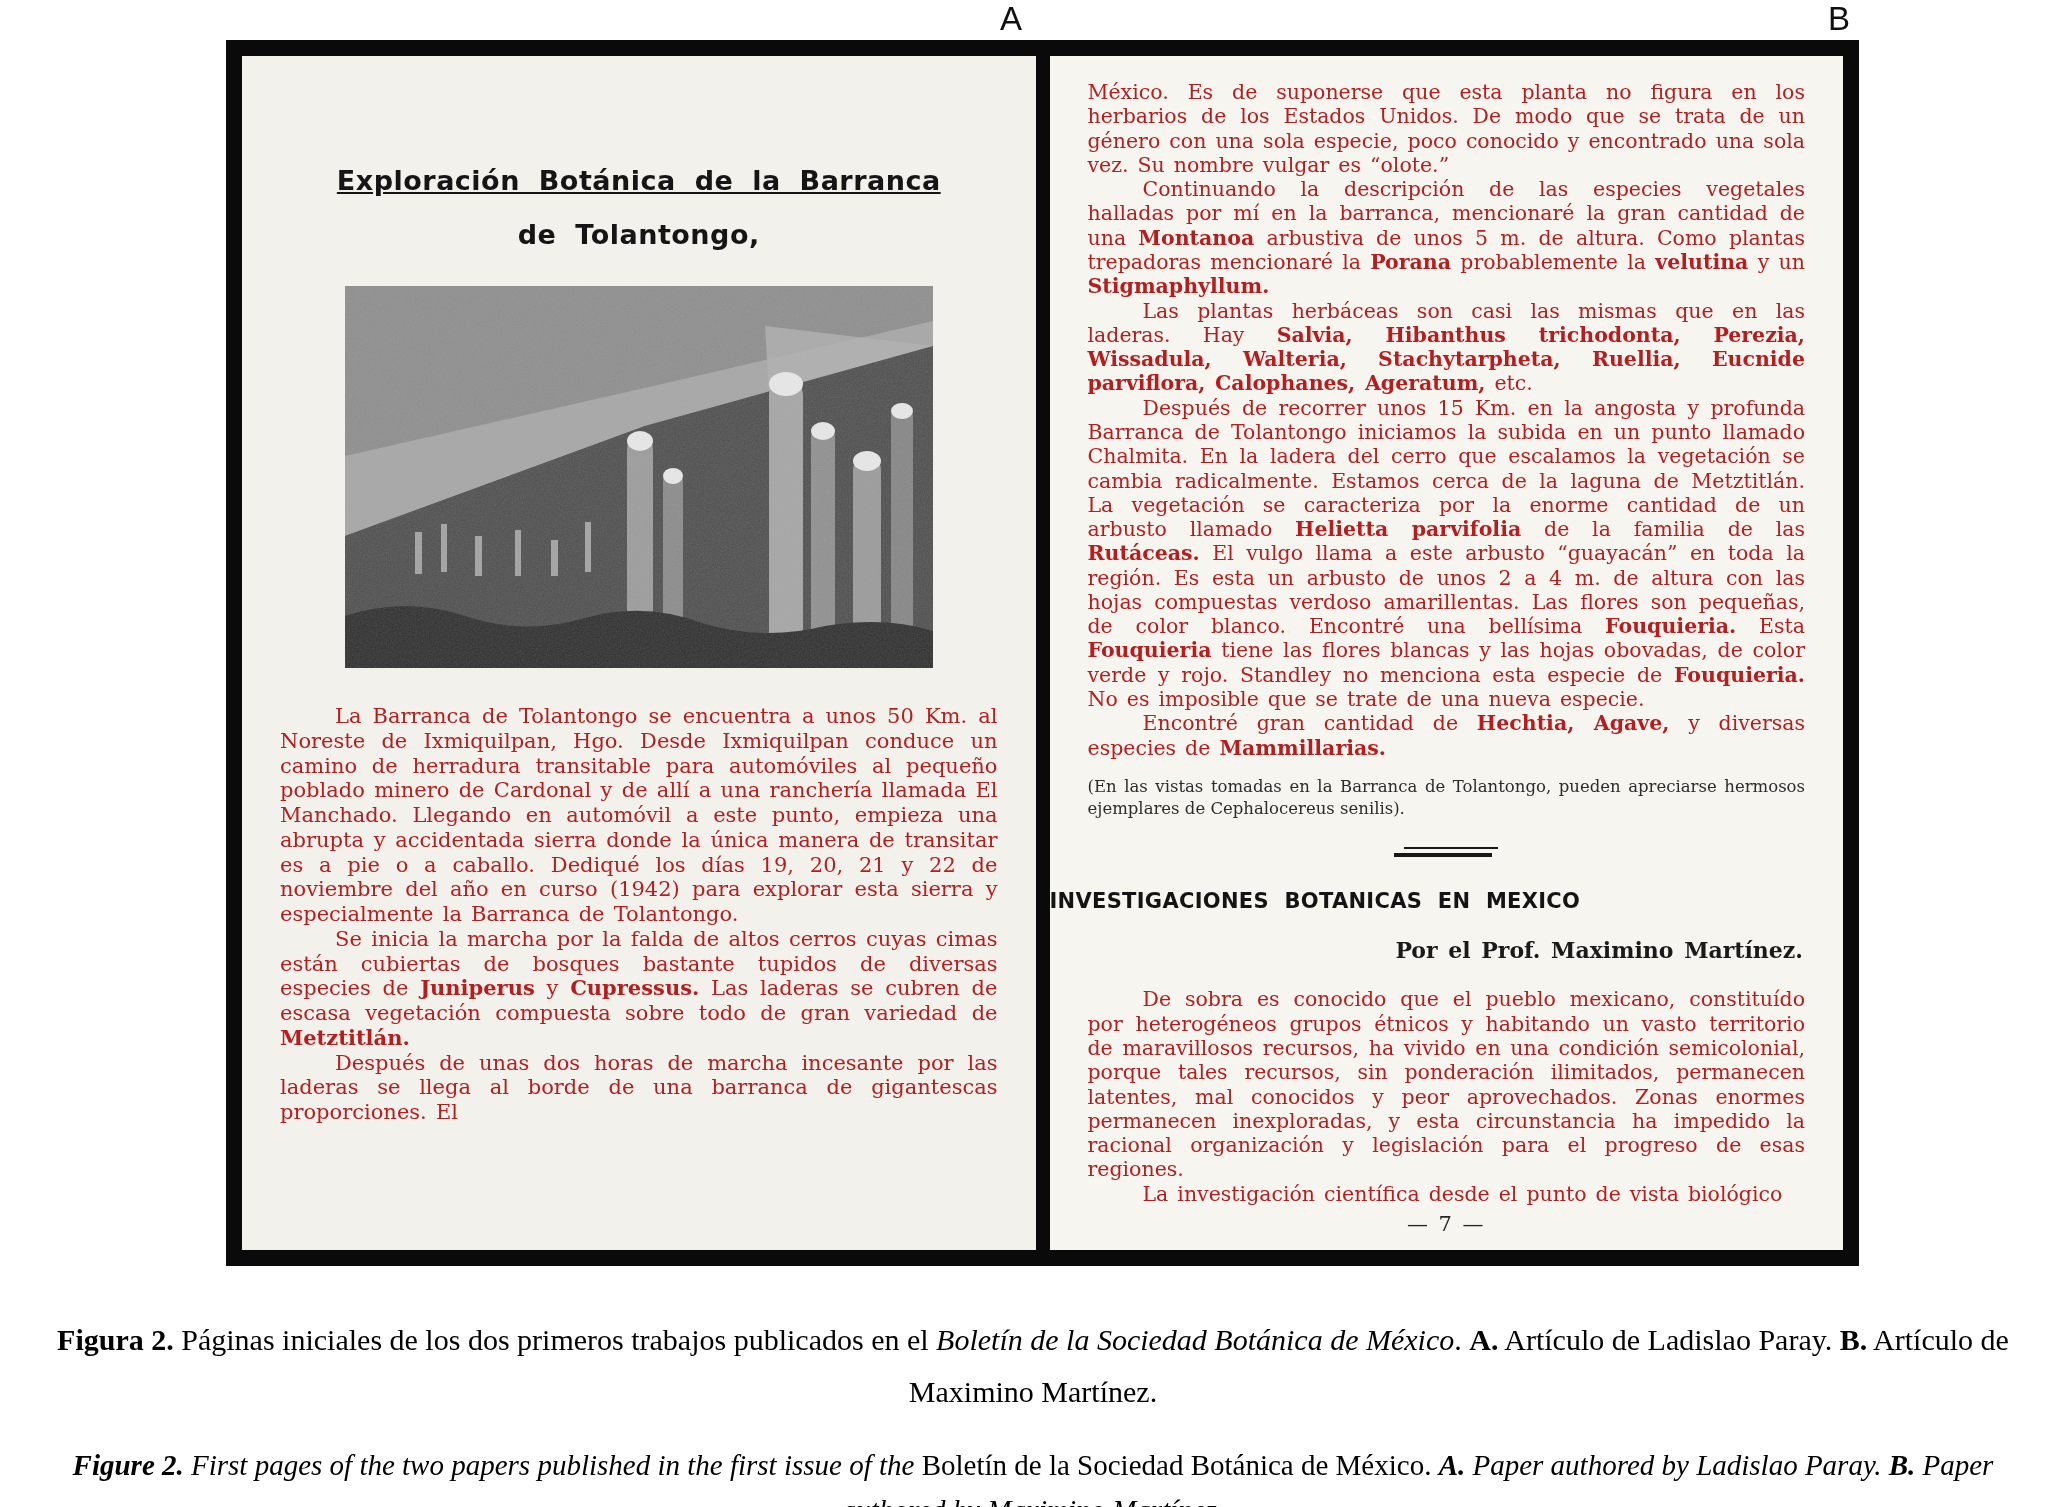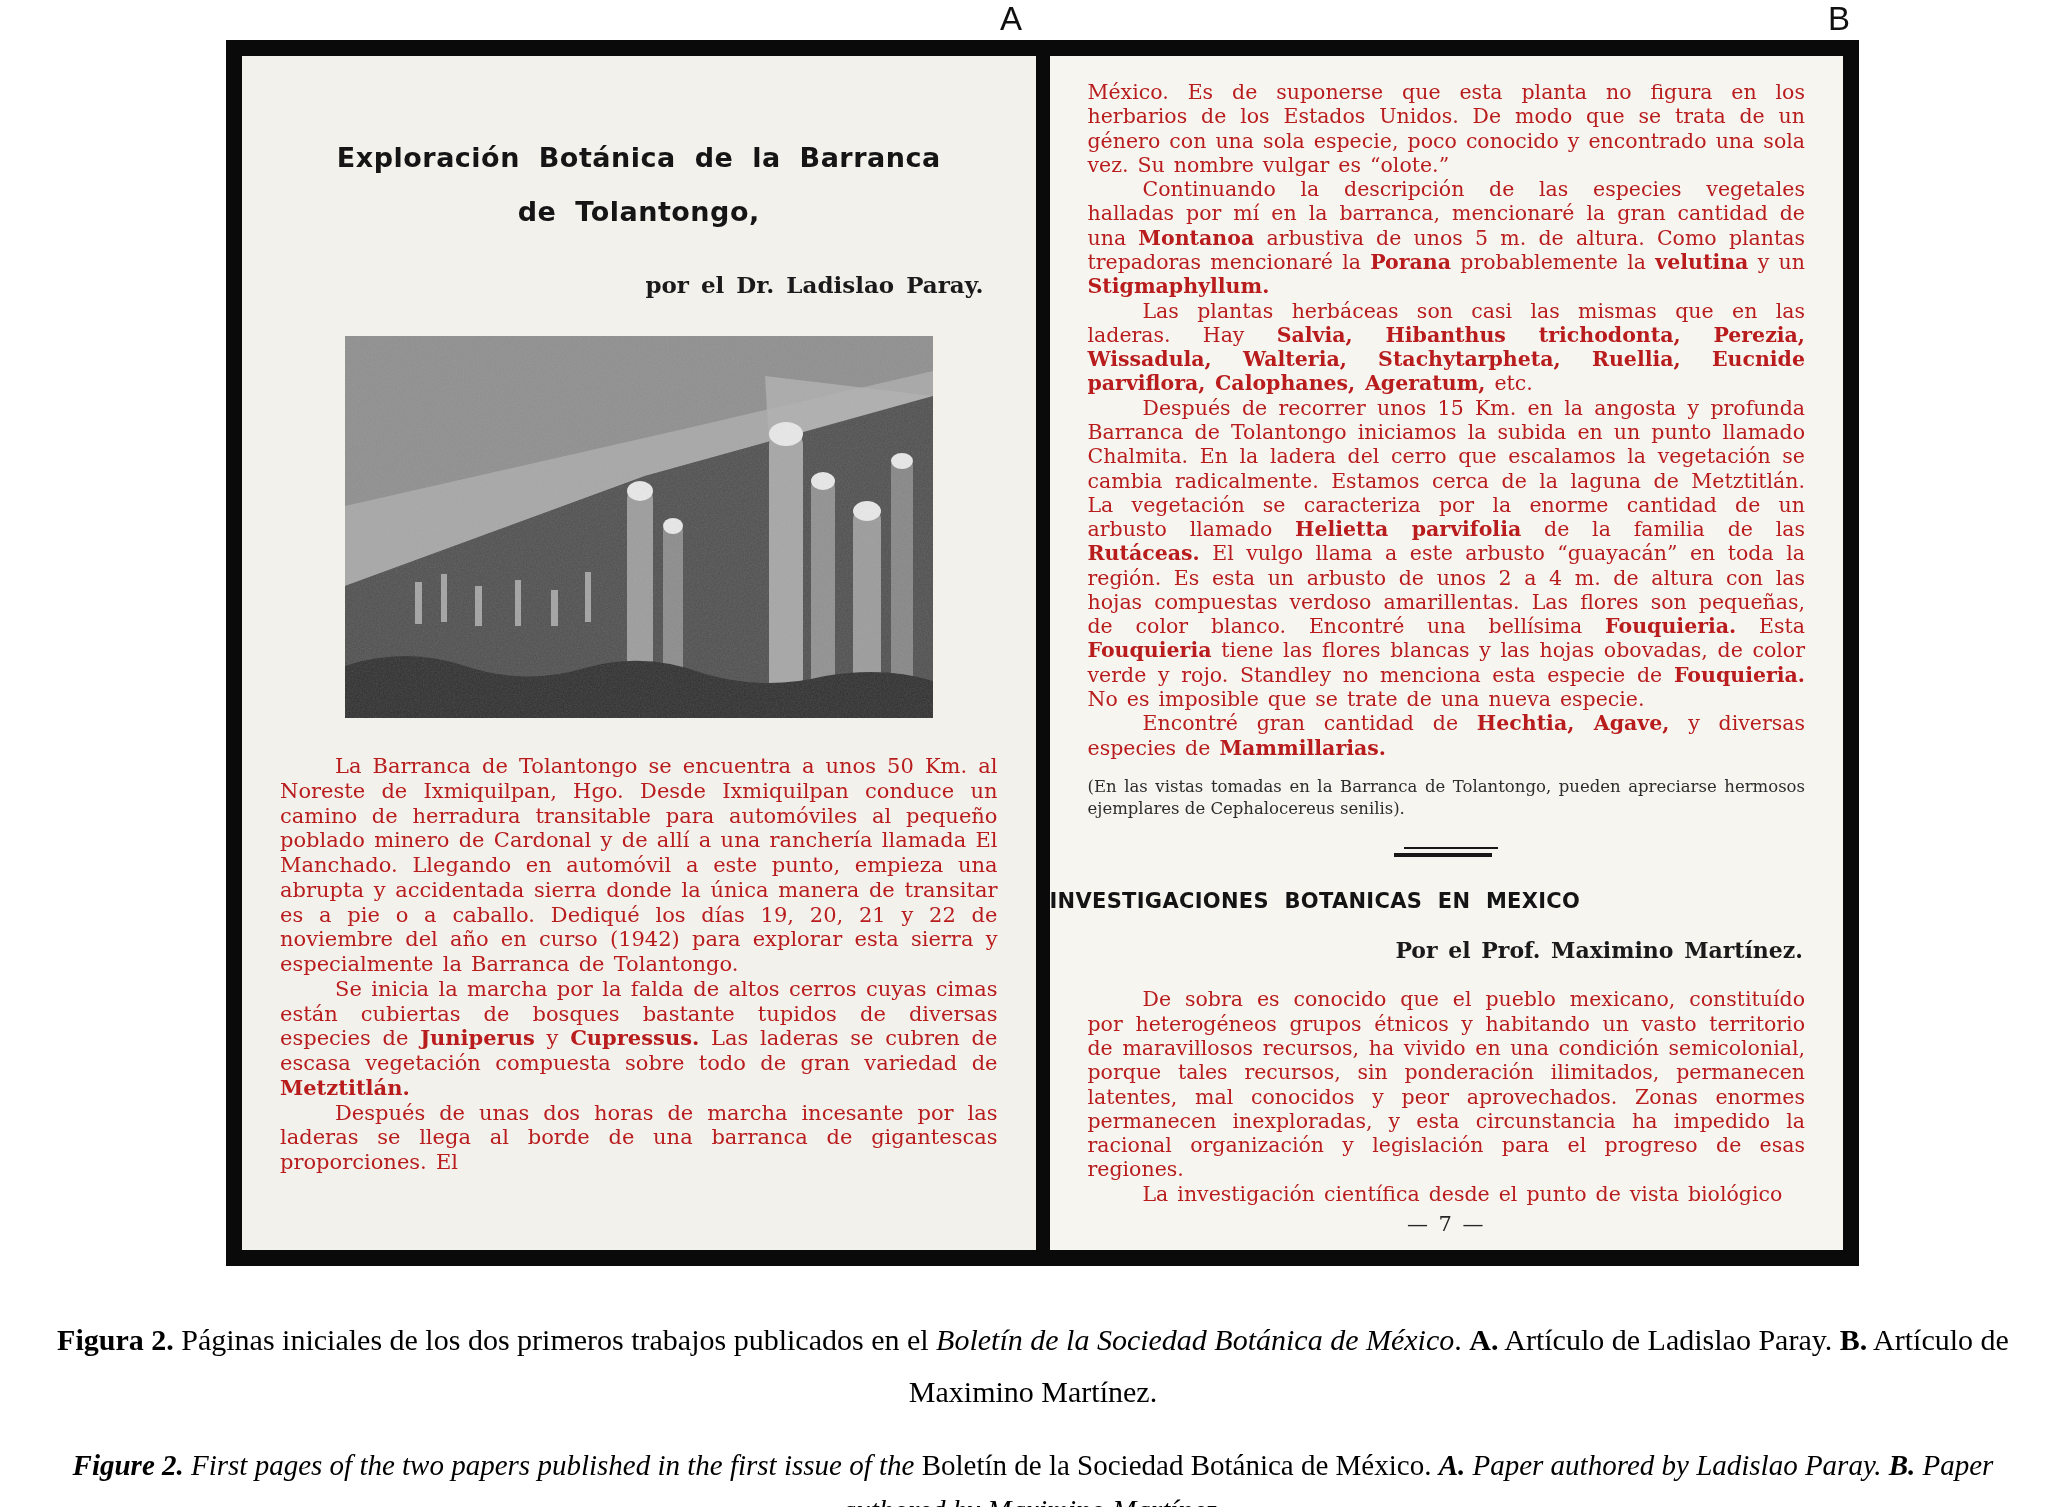--- a/index.html
+++ b/index.html
@@ -27,21 +27,21 @@
   }
   #page-a{background:#f2f1ec;}
   #page-b{background:#f6f5f0;}
 
   .title-line{
     text-align:center;
     font-family:"DejaVu Sans", sans-serif;font-weight:bold;
     font-size:27px;line-height:1;letter-spacing:.5px;word-spacing:9px;
     color:#151515;
   }
-  #title-1{margin-top:88px;}
+  #title-1{margin-top:111px;text-decoration:underline;}
   #title-2{margin-top:27px;}
   .byline-a{
     margin-top:46px;text-align:right;padding-right:52px;
     font-weight:bold;font-size:23px;word-spacing:4px;color:#1a1a1a;
   }
   .photo{
     display:block;margin:38px auto 0;width:588px;height:382px;
   }
   .body-text{
     margin:36px 38px 0;font-size:21px;line-height:1.18;
@@ -93,21 +93,20 @@
 <body>
 
 <div class="figure-label" id="label-a">A</div>
 <div class="figure-label" id="label-b">B</div>
 
 <div class="frame">
 
   <div class="page" id="page-a">
     <div class="title-line" id="title-1">Exploración Botánica de la Barranca</div>
     <div class="title-line" id="title-2">de Tolantongo,</div>
-    <div class="byline-a">por el Dr. Ladislao Paray.</div>
 
     <svg class="photo" viewBox="0 0 588 382" preserveAspectRatio="none" aria-hidden="true">
       <defs>
         <filter id="grain">
           <feTurbulence type="fractalNoise" baseFrequency="0.7" numOctaves="2" stitchTiles="stitch"></feTurbulence>
           <feColorMatrix type="matrix" values="0 0 0 0 0.55  0 0 0 0 0.55  0 0 0 0 0.55  0 0 0 0.6 0"></feColorMatrix>
         </filter>
       </defs>
       <rect width="588" height="382" fill="#6e6e6e"></rect>
       <polygon points="0,0 588,0 588,60 300,140 0,250" fill="#a6a6a6"></polygon>

